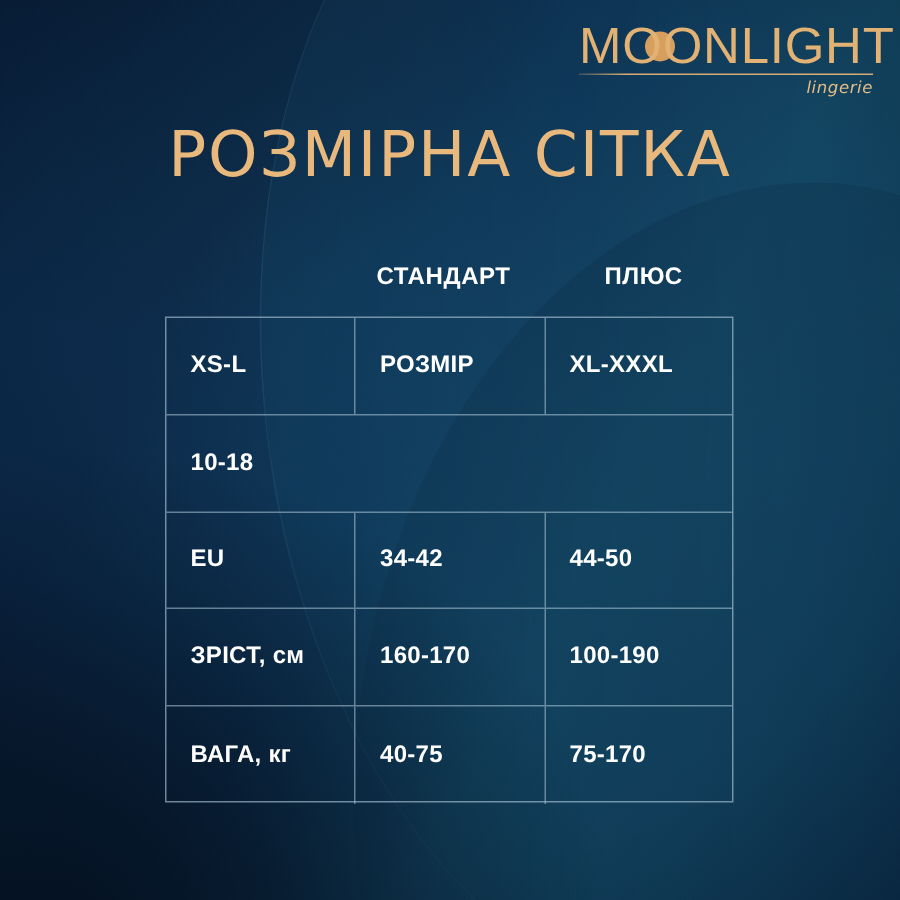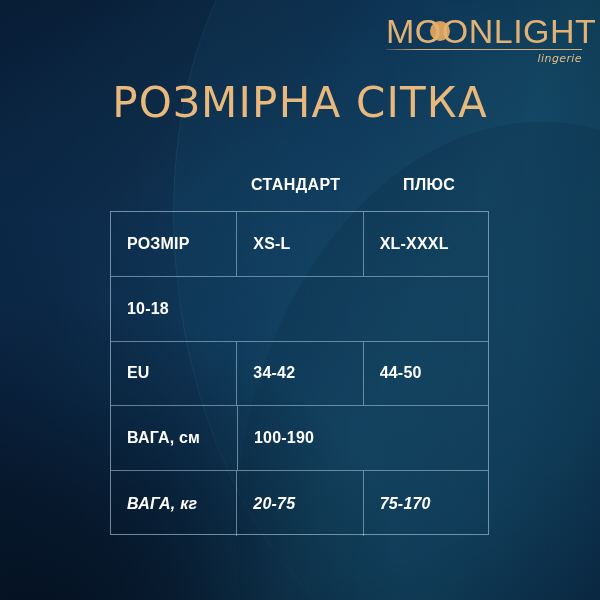--- a/index.html
+++ b/index.html
@@ -218,21 +218,21 @@
     height: 324px;
     border: 1px solid rgba(176,202,219,0.62);
     box-sizing: border-box;
   }
   .grid-row {
     display: flex;
     height: 64.8px;
     box-sizing: border-box;
     border-bottom: 1px solid rgba(176,202,219,0.55);
   }
-  .grid-row:last-child { border-bottom: none; font-style: italic; }
+  .grid-row:last-child { border-bottom: none; }
   .cell {
     box-sizing: border-box;
     display: flex;
     align-items: center;
     padding-left: 16px;
     font-size: 16px;
     font-weight: bold;
     color: #ffffff;
     letter-spacing: 0.2px;
     border-right: 1px solid rgba(176,202,219,0.55);
@@ -270,42 +270,43 @@
     <div class="headline">РОЗМІРНА СІТКА</div>
 
     <div class="col-captions">
       <div class="col-cap c1">СТАНДАРТ</div>
       <div class="col-cap c2">ПЛЮС</div>
     </div>
 
     <div class="grid">
 
       <div class="grid-row">
+        <div class="cell c1">XS-L</div>
         <div class="cell c0">РОЗМІР</div>
-        <div class="cell c1">XS-L</div>
         <div class="cell c2">XL-XXXL</div>
       </div>
 
       <div class="grid-row">
         <div class="cell c2">10-18</div>
       </div>
 
       <div class="grid-row">
         <div class="cell c0">EU</div>
         <div class="cell c1">34-42</div>
         <div class="cell c2">44-50</div>
       </div>
 
       <div class="grid-row">
-        <div class="cell c0">ВАГА, см</div>
+        <div class="cell c0">ЗРІСТ, см</div>
+        <div class="cell c1">160-170</div>
         <div class="cell c2">100-190</div>
       </div>
 
       <div class="grid-row">
         <div class="cell c0">ВАГА, кг</div>
-        <div class="cell c1">20-75</div>
+        <div class="cell c1">40-75</div>
         <div class="cell c2">75-170</div>
       </div>
 
     </div>
 
   </div>
 </div>
 
 </body></html>

